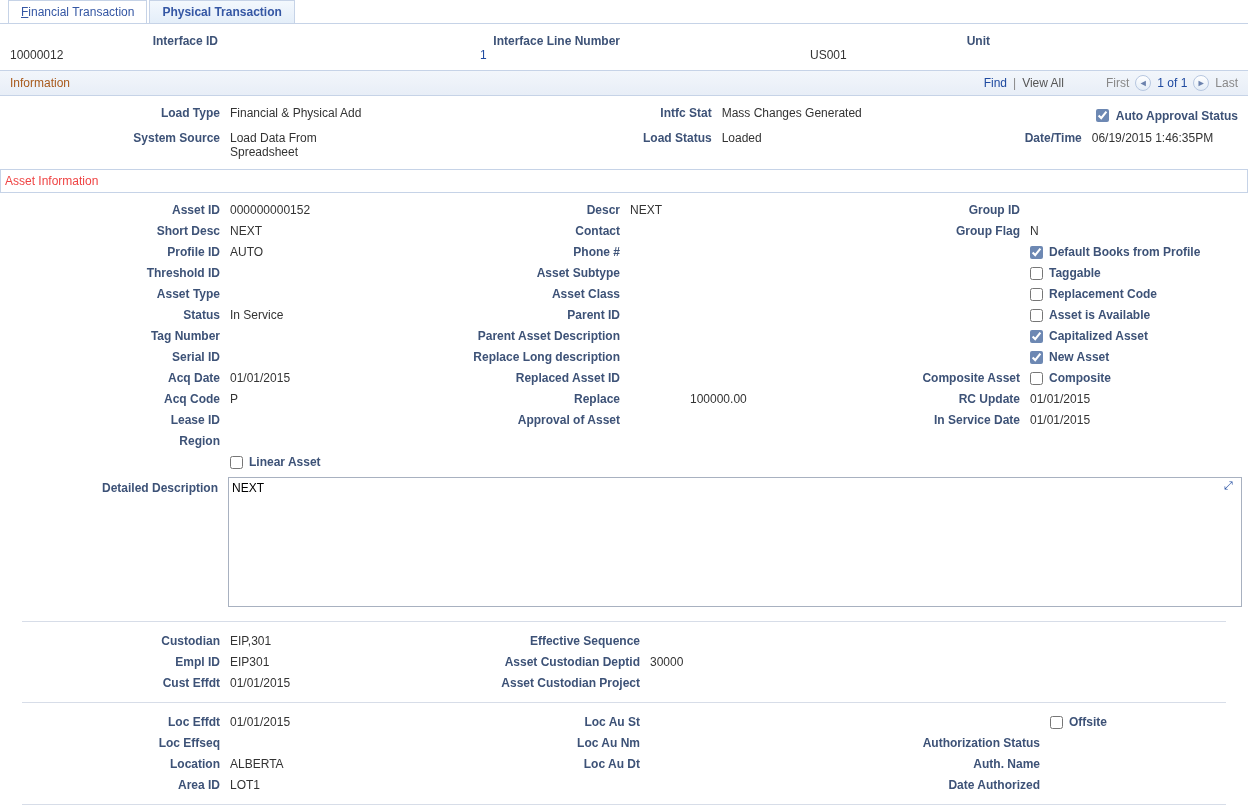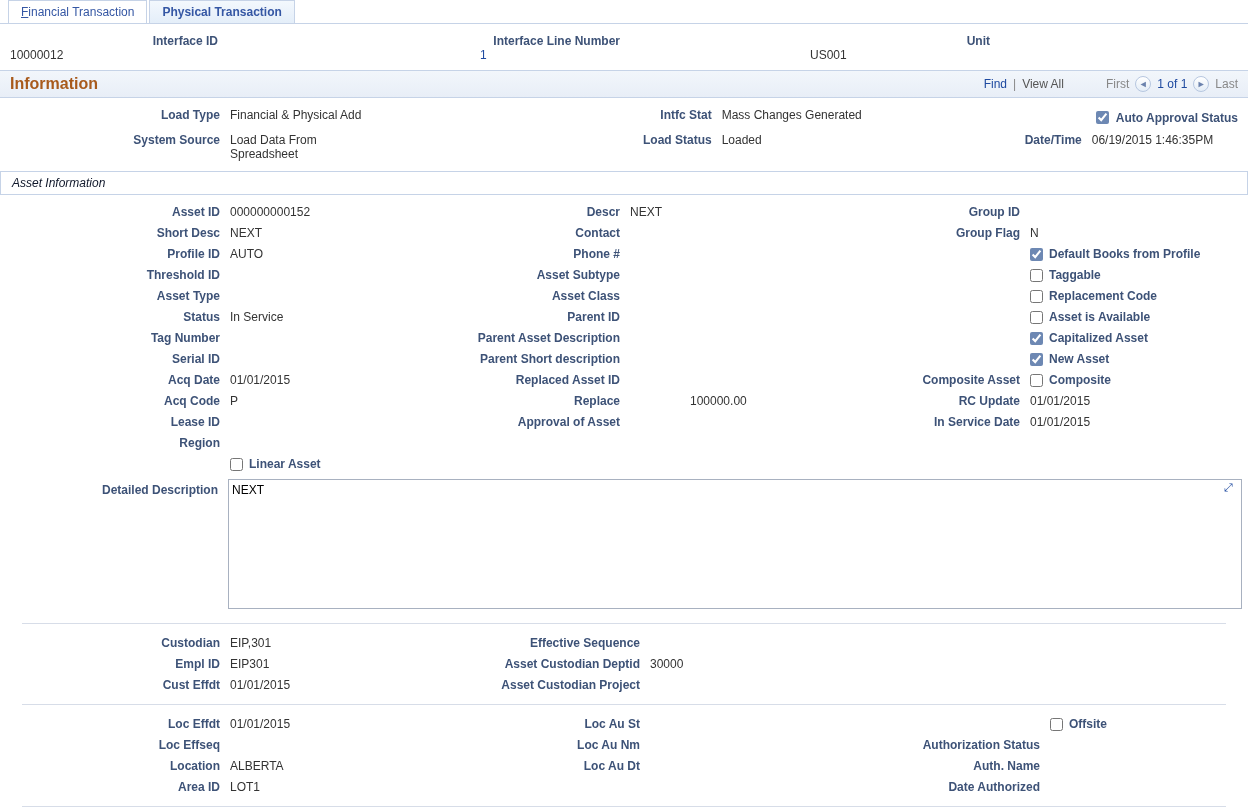--- a/index.html
+++ b/index.html
@@ -37,21 +37,21 @@
 .val { color: #333; }
 .section-hdr {
   background: linear-gradient(#f2f6fb, #e8eef7);
   border-top: 1px solid #c6d3e7;
   border-bottom: 1px solid #c6d3e7;
   padding: 4px 10px;
   display: flex;
   align-items: center;
   justify-content: space-between;
 }
-.section-title { color: #a85a1c; font-weight: bold; font-size: 16px; }
+.section-title { color: #a85a1c; font-weight: normal; font-size: 12px; }
 .nav-ctrls { display: flex; align-items: center; gap: 6px; color: #3d5277; }
 .nav-ctrls a { color: #1f4aa0; text-decoration: none; text-align: center; }
 .nav-ctrls .sep { color: #888; }
 .nav-icon {
   display:inline-block; width:16px; height:16px;
   border:1px solid #b7c7e0; border-radius:50%;
   background: linear-gradient(#fff,#e4edf7);
   text-align:center; line-height:14px;
   font-size:9px; color:#6b82ad;
   cursor:pointer;
@@ -61,24 +61,23 @@
   grid-template-columns: 220px auto 340px auto 230px auto;
   column-gap: 0;
   row-gap: 6px;
   padding: 10px;
 }
 .info-grid .lbl { grid-column: auto; }
 .info-grid .val { grid-column: auto; }
 .asset-hdr {
   border: 1px solid #c6d3e7;
   border-bottom: 1px solid #c6d3e7;
-  padding: 4px 11px;
-  color: #0f172a;
+  padding: 4px 4px;
+  color: #ef4444;
   font-weight: normal;
-  font-style: italic;
 }
 .asset-body { padding: 10px 10px 0 10px; }
 .three-col {
   display: grid;
   grid-template-columns: 220px 200px 200px 220px 180px 200px;
   row-gap: 7px;
   align-items: center;
 }
 .three-col .lbl { text-align:right; padding-right:10px; color:#3d5277; font-weight:bold; }
 .val.link { color:#1f4aa0; }
@@ -238,21 +237,21 @@
     <div class="lbl">Parent Asset Description</div>
     <div class="val"></div>
     <div></div>
     <div class="chk">
           <input type="checkbox" checked="" style="">
           <span>Capitalized Asset</span>
         </div>
 
     <div class="lbl">Serial ID</div>
     <div class="val"></div>
-    <div class="lbl">Parent Short description</div>
+    <div class="lbl">Replace Long description</div>
     <div class="val"></div>
     <div></div>
     <div class="chk">
           <input type="checkbox" checked="" style="">
           <span>New Asset</span>
         </div>
 
     <div class="lbl">Acq Date</div>
     <div class="val">01/01/2015</div>
     <div class="lbl">Replaced Asset ID</div>

